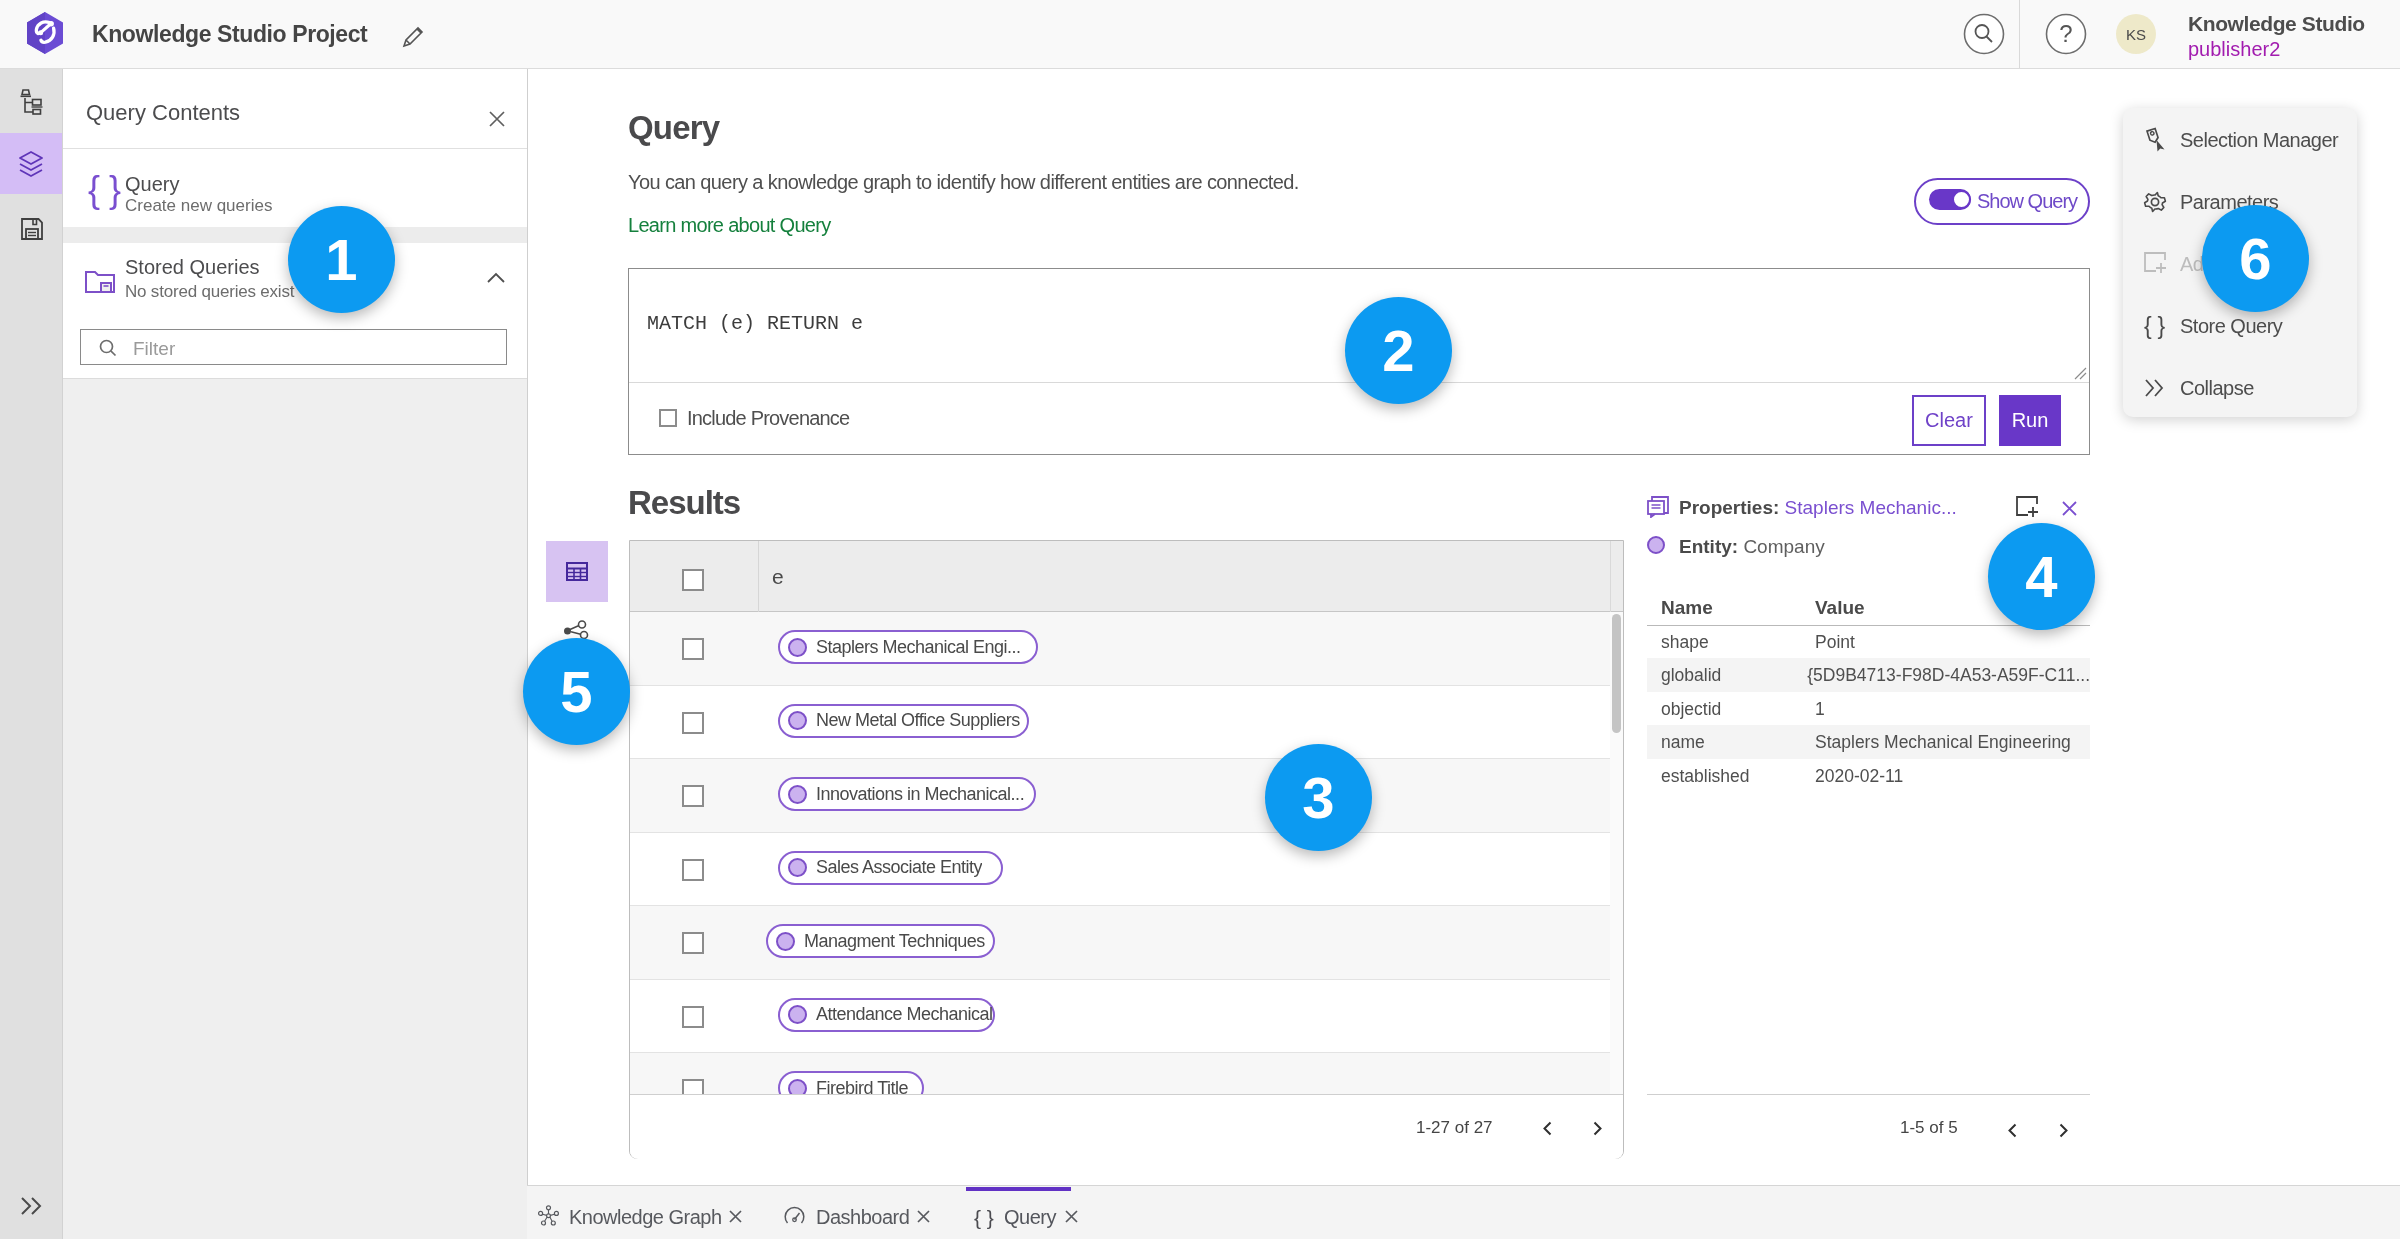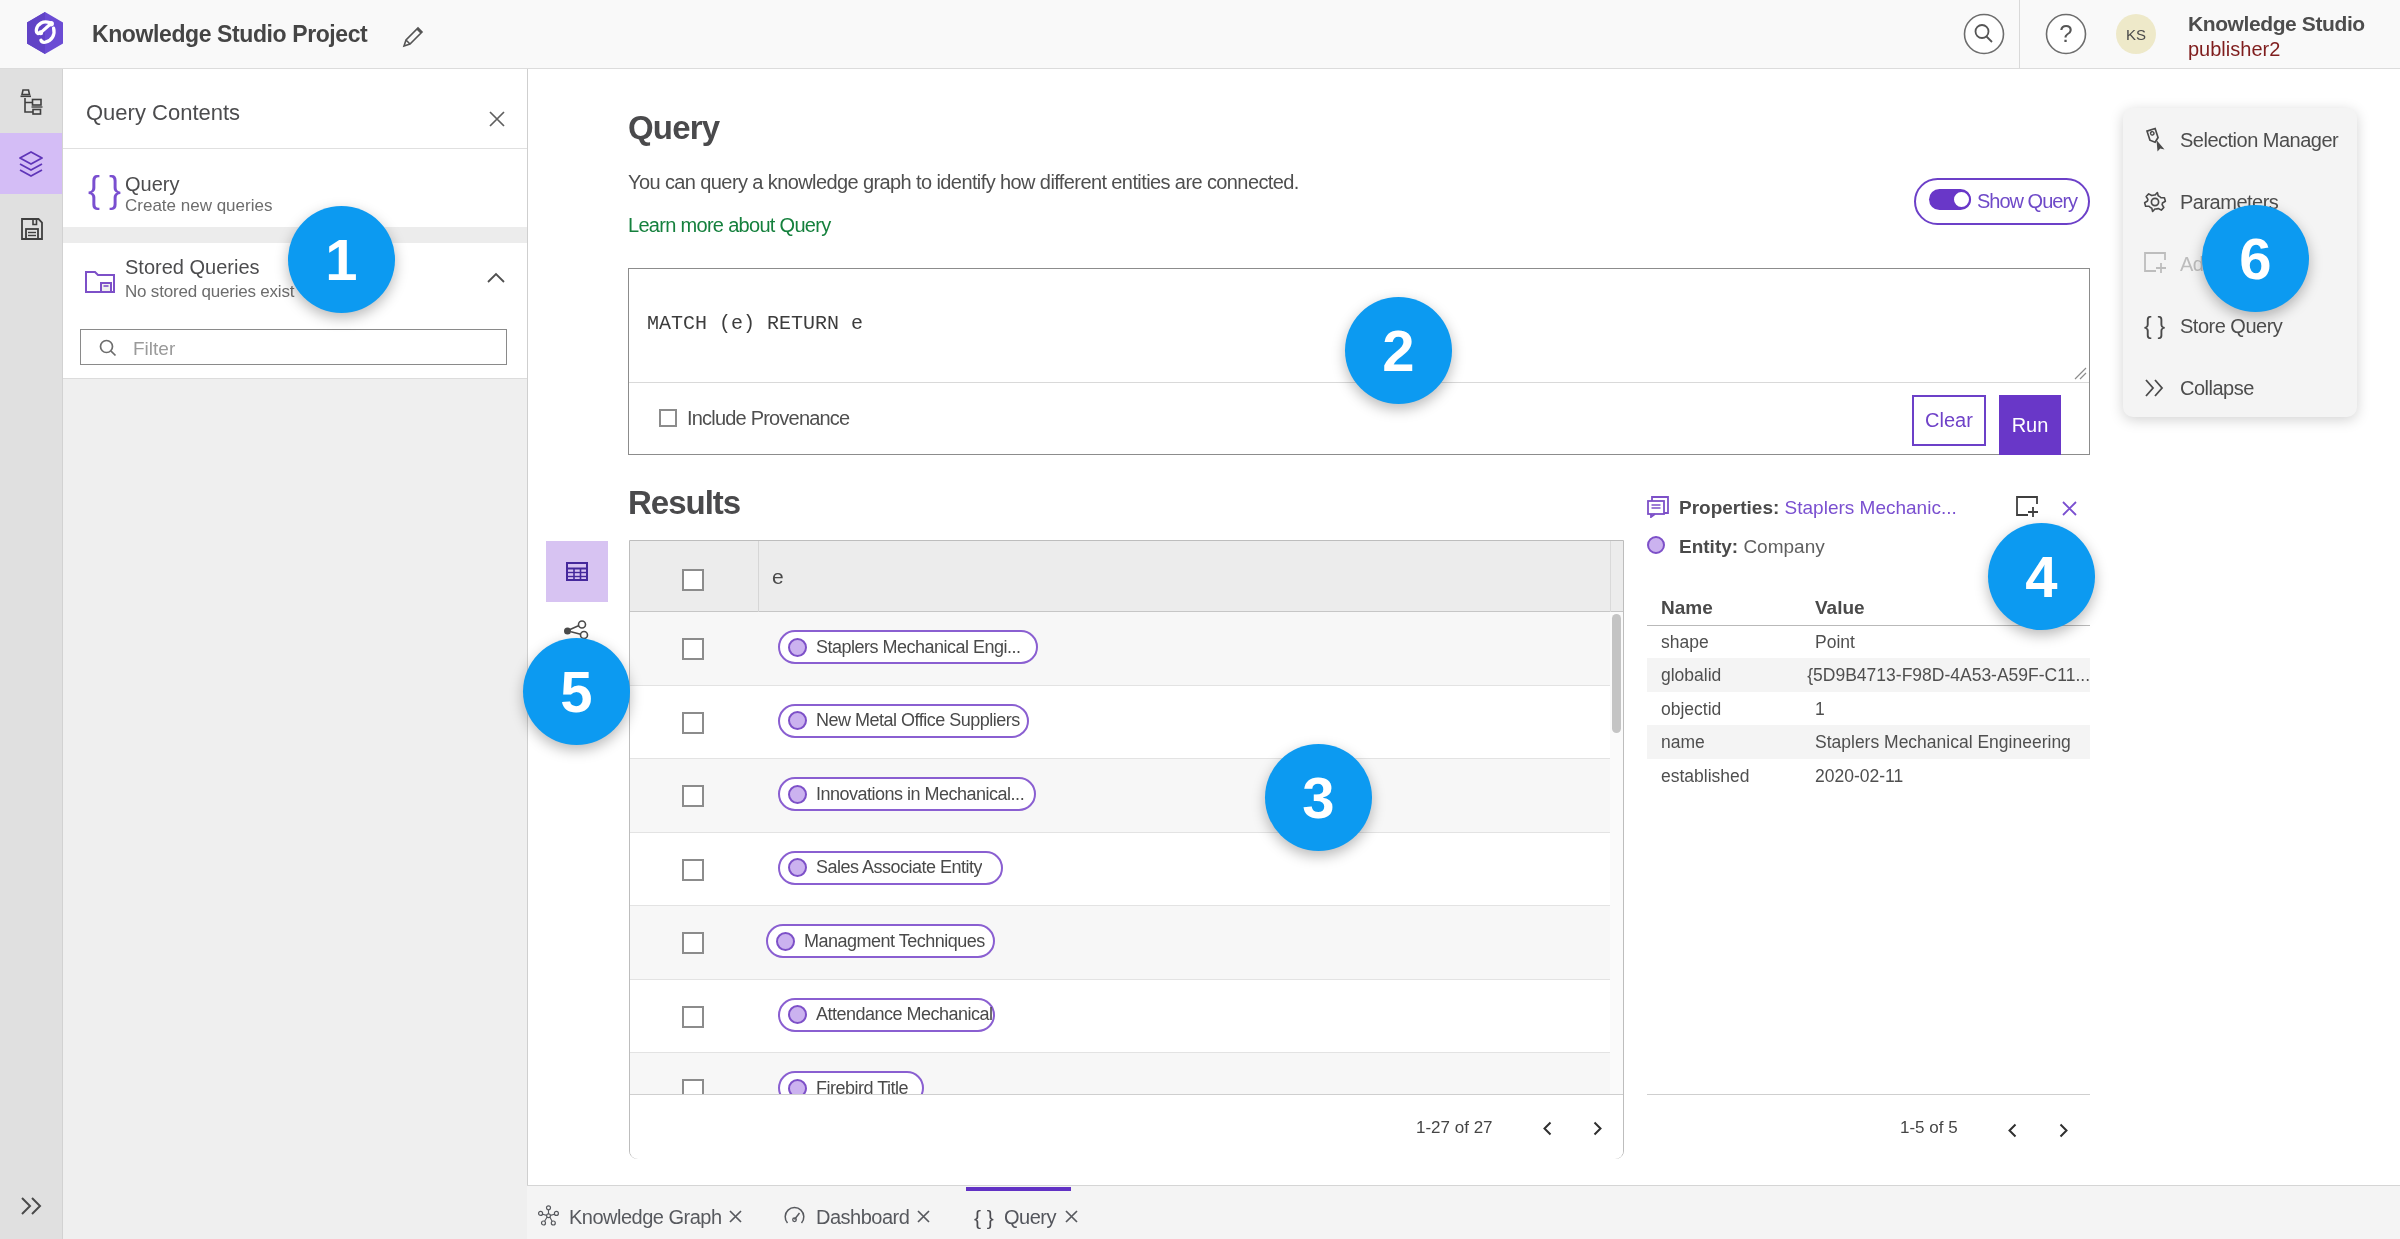--- a/index.html
+++ b/index.html
@@ -50,21 +50,21 @@
   <line x1="23.5" y1="23.5" x2="29" y2="29" stroke="#555" stroke-width="1.8"></line>
 </svg>
 <div class="abs" style="left:2019px;top:0;width:1px;height:68px;background:#d9d9d9;"></div>
 <svg class="abs" style="left:2045px;top:13px" width="42" height="42" viewBox="0 0 42 42">
   <circle cx="21" cy="21" r="19.5" fill="#fff" stroke="#6d6d6d" stroke-width="1.6"></circle>
   <text x="21" y="29" text-anchor="middle" font-size="24" fill="#555" font-family="Liberation Sans">?</text>
 </svg>
 <div class="abs" style="left:2116px;top:14px;width:40px;height:40px;border-radius:50%;background:#eee9c9;
      display:flex;align-items:center;justify-content:center;font-size:15px;color:#4a4a4a;">KS</div>
 <div class="abs" style="left:2188px;top:12px;font-size:21px;font-weight:bold;letter-spacing:-0.4px;color:#4d4d4d;">Knowledge Studio</div>
-<div class="abs" style="left:2188px;top:38px;font-size:20px;color:#7f1d1d;">publisher2</div>
+<div class="abs" style="left:2188px;top:38px;font-size:20px;color:#a21caf;">publisher2</div>
 
 <div class="abs" id="rail"></div>
 <svg class="abs" style="left:18px;top:88px" width="26" height="27" viewBox="0 0 26 27">
   <path d="M4 6.5 L5 2 L10.5 2 L11.5 6.5 Z" fill="none" stroke="#3f3f3f" stroke-width="1.6"></path>
   <line x1="2.5" y1="8.3" x2="13" y2="8.3" stroke="#3f3f3f" stroke-width="1.6"></line>
   <rect x="14.5" y="11.5" width="8.5" height="5.5" fill="none" stroke="#3f3f3f" stroke-width="1.6"></rect>
   <line x1="13.5" y1="19" x2="24.5" y2="19" stroke="#3f3f3f" stroke-width="1.4"></line>
   <rect x="15" y="21.5" width="7.5" height="4.5" fill="none" stroke="#3f3f3f" stroke-width="1.6"></rect>
   <path d="M7 10 L7 14.5 L14.5 14.5 M7 14.5 L7 24 L15 24" fill="none" stroke="#3f3f3f" stroke-width="1.6"></path>
 </svg>
@@ -127,21 +127,21 @@
 
 <div class="abs" style="left:628px;top:268px;width:1462px;height:187px;border:1px solid #8c8c8c;box-sizing:border-box;background:#fff;"></div>
 <div class="abs" style="left:629px;top:382px;width:1460px;height:1px;background:#d9d9d9;"></div>
 <div class="abs" style="left:647px;top:280px;font-family:'Liberation Mono',monospace;font-size:20px;color:#3d3d3d;margin-top:32px;">MATCH (e) RETURN e</div>
 <svg class="abs" style="left:2071px;top:364px" width="16" height="16" viewBox="0 0 16 16">
   <path d="M4 15 L15 4 M9 15 L15 9" stroke="#8c8c8c" stroke-width="1.2" fill="none"></path>
 </svg>
 <div class="cb" style="left:659px;top:409px;"></div>
 <div class="abs" style="left:687px;top:407px;font-size:20px;letter-spacing:-0.8px;color:#4f4f4f;">Include Provenance</div>
 <div class="abs" style="left:1912px;top:395px;width:74px;height:51px;border:2px solid #6c40c8;background:#fff;box-sizing:border-box;display:flex;align-items:center;justify-content:center;font-size:20px;color:#6f42c8;">Clear</div>
-<div class="abs" style="left:1999px;top:395px;width:62px;height:60px;background:#6937c8;display:flex;align-items:center;justify-content:center;font-size:20px;color:#fff;">Run</div>
+<div class="abs" style="left:1999px;top:395px;width:62px;height:51px;background:#6937c8;display:flex;align-items:center;justify-content:center;font-size:20px;color:#fff;">Run</div>
 
 <div class="abs" style="left:628px;top:484px;font-size:33px;font-weight:bold;letter-spacing:-1px;color:#4a4a4c;">Results</div>
 
 <div class="abs" style="left:546px;top:541px;width:62px;height:61px;background:#d7c3f2;"></div>
 <svg class="abs" style="left:566px;top:562px" width="22" height="19" viewBox="0 0 22 19">
   <rect x="1" y="1" width="20" height="17" fill="none" stroke="#45289c" stroke-width="2"></rect>
   <line x1="1" y1="6.5" x2="21" y2="6.5" stroke="#45289c" stroke-width="2"></line>
   <line x1="1" y1="10.5" x2="21" y2="10.5" stroke="#45289c" stroke-width="1.4"></line>
   <line x1="1" y1="14.5" x2="21" y2="14.5" stroke="#45289c" stroke-width="1.4"></line>
   <line x1="8" y1="6.5" x2="8" y2="18" stroke="#45289c" stroke-width="1.6"></line>

